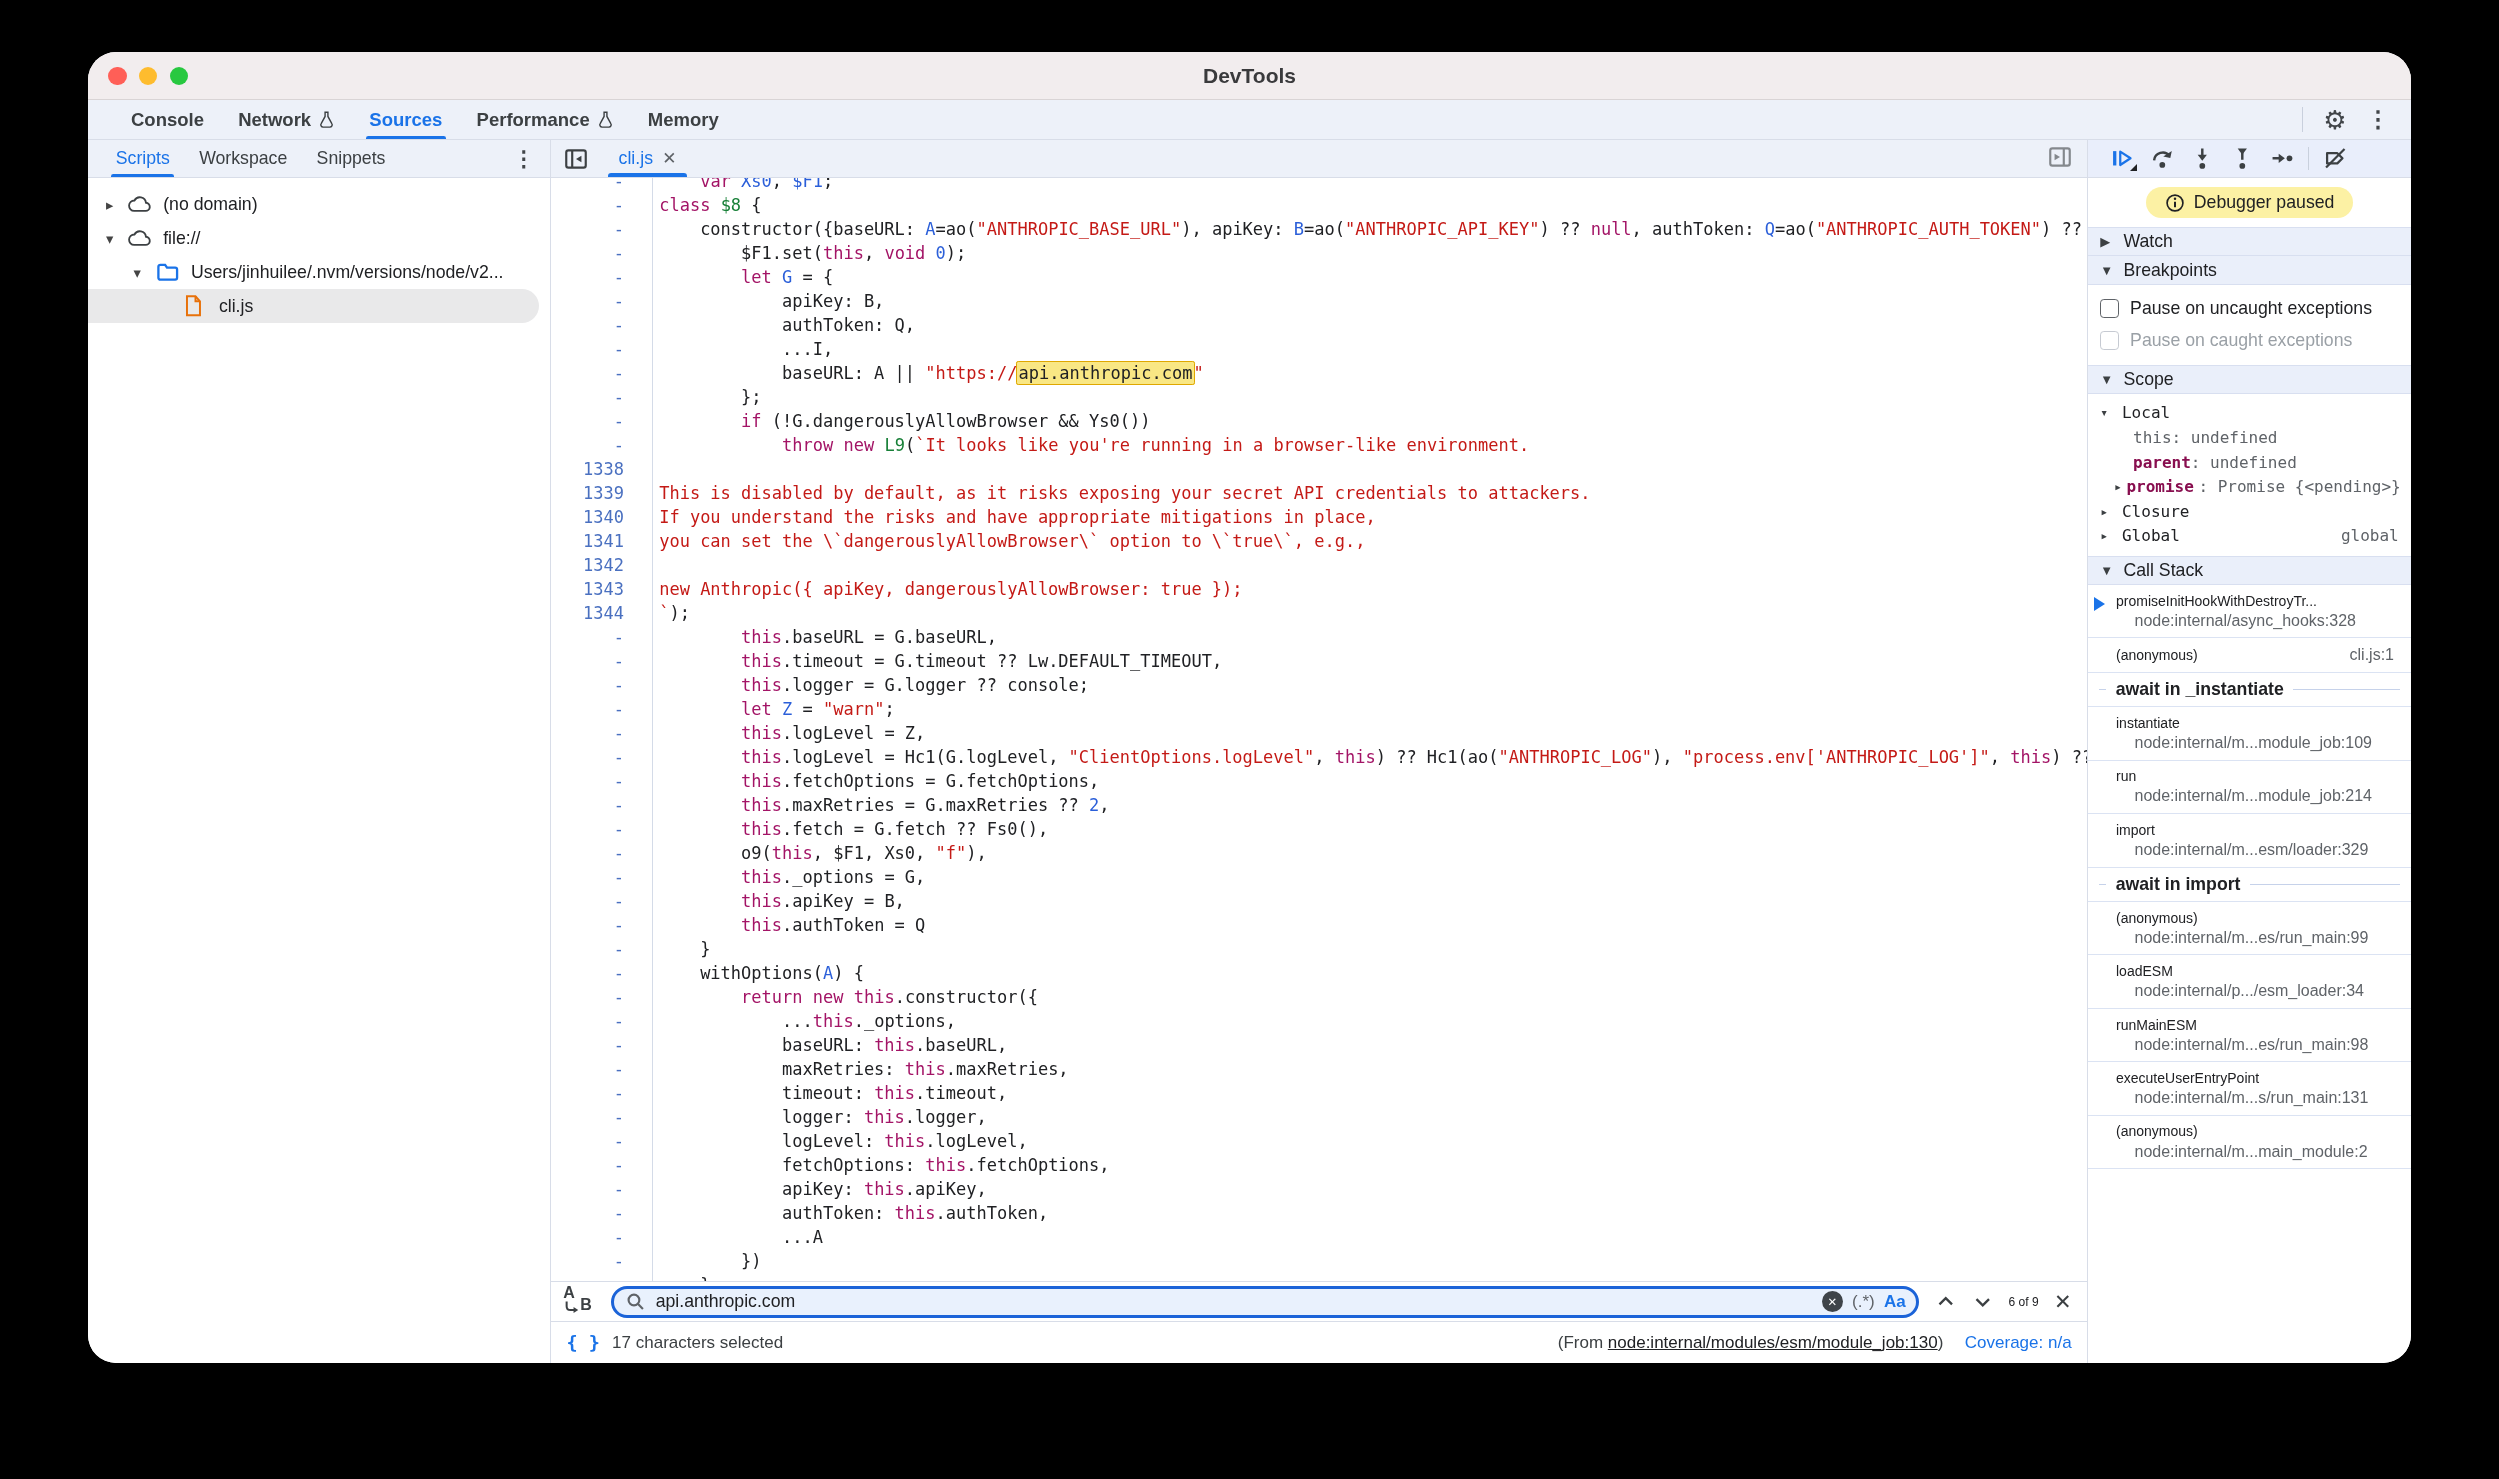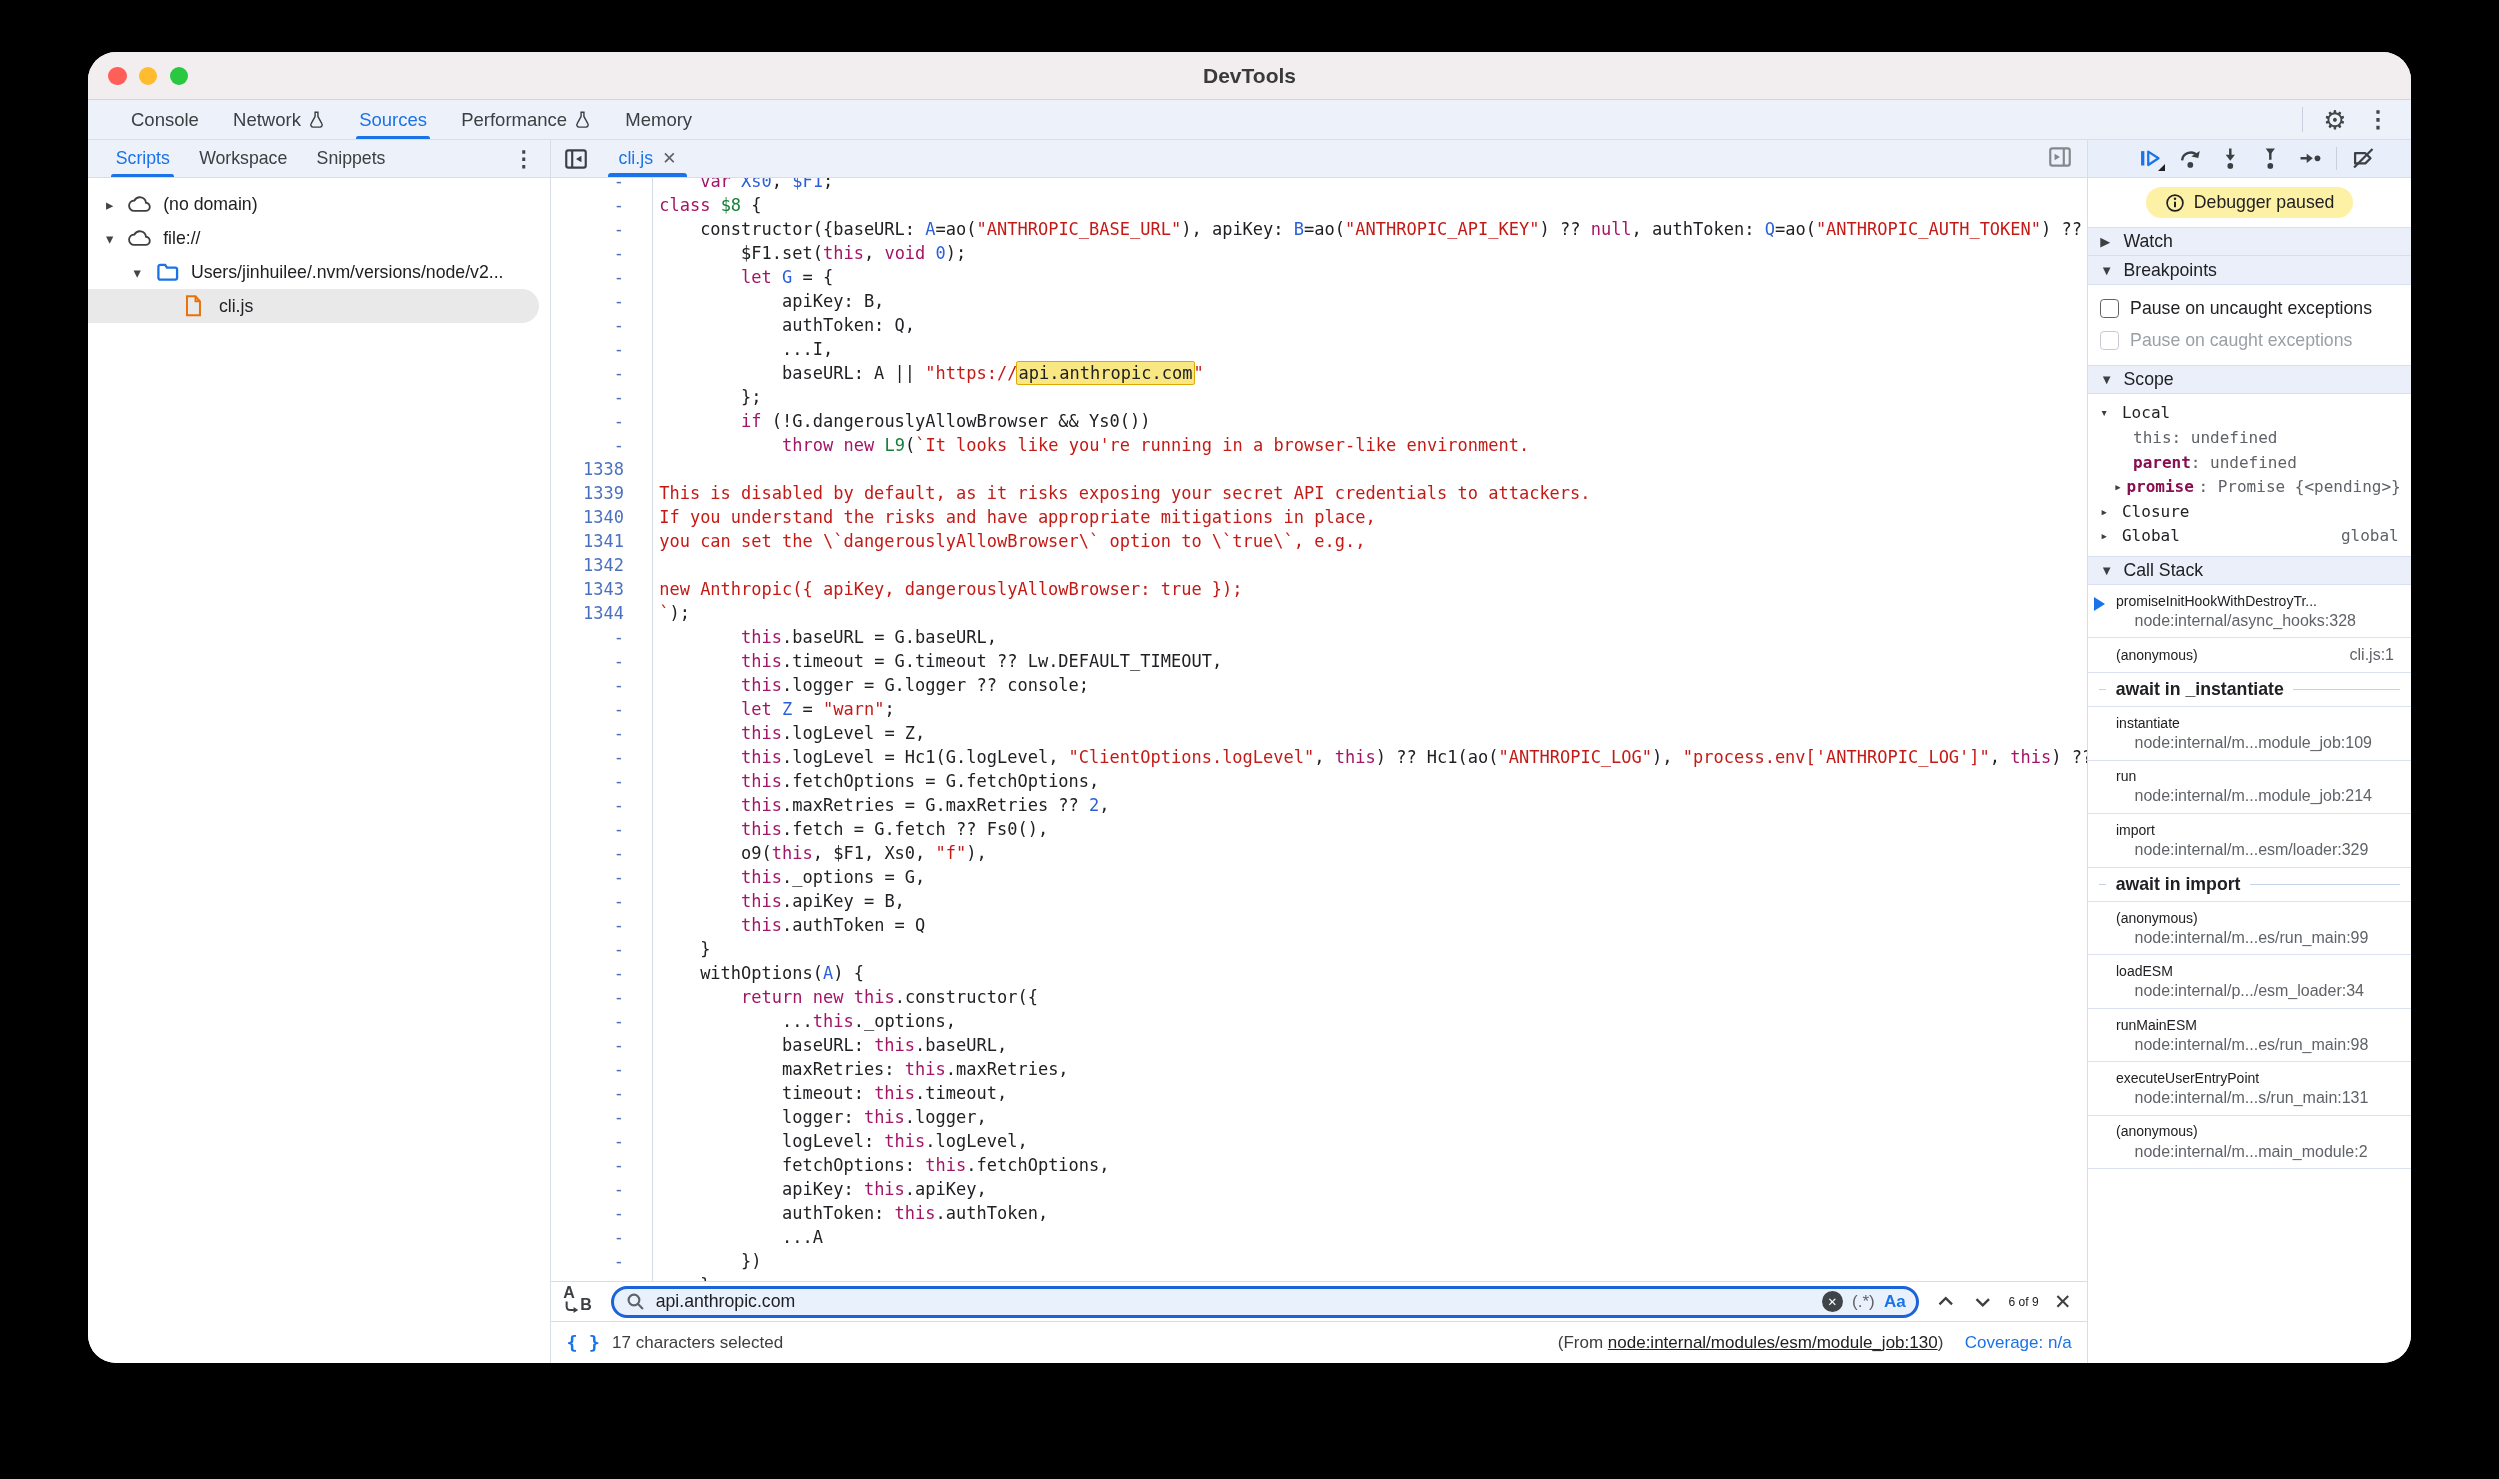--- a/index.html
+++ b/index.html
@@ -8,35 +8,35 @@
 
   
   .titlebar { height:48px; background:#f2edee; border-bottom:0.8px solid #d9d4d5; position:relative; display:flex; align-items:center; justify-content:center; flex:none; }
   .lights { position:absolute; left:20px; top:14.6px; display:flex; gap:12.3px; }
   .light { width:18.5px; height:18.5px; border-radius:50%; }
   .title { font-size:21px; font-weight:bold; color:#3a3a3c; }
 
   
   .main-toolbar { height:40px; background:#edf1f9; border-bottom:0.8px solid #d8dde8; display:flex; align-items:stretch; padding-left:29px; flex:none; }
   .mtabs { display:flex; gap:6.2px; }
-  .mtab { position:relative; display:flex; align-items:center; gap:7px; padding:0 14px; font-size:18.5px; color:#3c4043; cursor:default; }
+  .mtab { position:relative; display:flex; align-items:center; gap:7px; padding:0 14px; font-size:18.5px; color:#3c4043; cursor:default;font-weight:bold; }
   .mtab.active { color:#1a73e8; }
   .mtab.active .underline { position:absolute; left:10.8px; right:10.8px; bottom:0; height:3.1px; background:#1a73e8; border-radius:2.3px 2.3px 0 0; }
   .toolbar-right { margin-left:auto; display:flex; align-items:center; gap:20px; padding-right:21.5px; }
   .vdiv { width:0.8px; height:24.6px; background:#c9d0dd; }
   .gear { font-size:26px; color:#414549; line-height:1; }
   .kebab { font-size:23px; font-weight:bold; color:#414549; line-height:1; letter-spacing:0; }
 
   
   .cols { flex:1; display:flex; min-height:0; }
   .col-left { width:463px; flex:none; border-right:0.8px solid #d8dde8; display:flex; flex-direction:column; background:#fff; }
   .col-center { width:1537px; flex:none; border-right:0.8px solid #d8dde8; display:flex; flex-direction:column; background:#fff; }
   .col-right { flex:1; display:flex; flex-direction:column; background:#fff; overflow:hidden; }
 
-  .subbar { height:38px; background:#edf1f9; border-bottom:0.8px solid #d8dde8; display:flex; align-items:stretch; flex:none;justify-content:center; }
+  .subbar { height:38px; background:#edf1f9; border-bottom:0.8px solid #d8dde8; display:flex; align-items:stretch; flex:none; }
 
   
   .nav-tabs { display:flex; padding-left:17px; gap:7.7px; }
   .ntab { position:relative; display:flex; align-items:center; padding:0 10.8px; font-size:17.7px; color:#3c4043; }
   .ntab.active { color:#1a73e8; }
   .ntab.active .underline { position:absolute; left:6.2px; right:6.2px; bottom:0; height:3.1px; background:#1a73e8; border-radius:2.3px 2.3px 0 0; }
   .nav-kebab { margin-left:auto; align-self:center; padding-right:15.4px; font-size:21.5px; font-weight:bold; color:#414549; }
   .tree { padding-top:9.2px; font-size:17.7px; color:#202124; }
   .tree-row { height:34px; display:flex; align-items:center; gap:9.2px; padding-right:7.7px; }
   .tree-row.selected { background:#e9e9ea; border-radius:0 17px 17px 0; margin-right:10.8px; }

